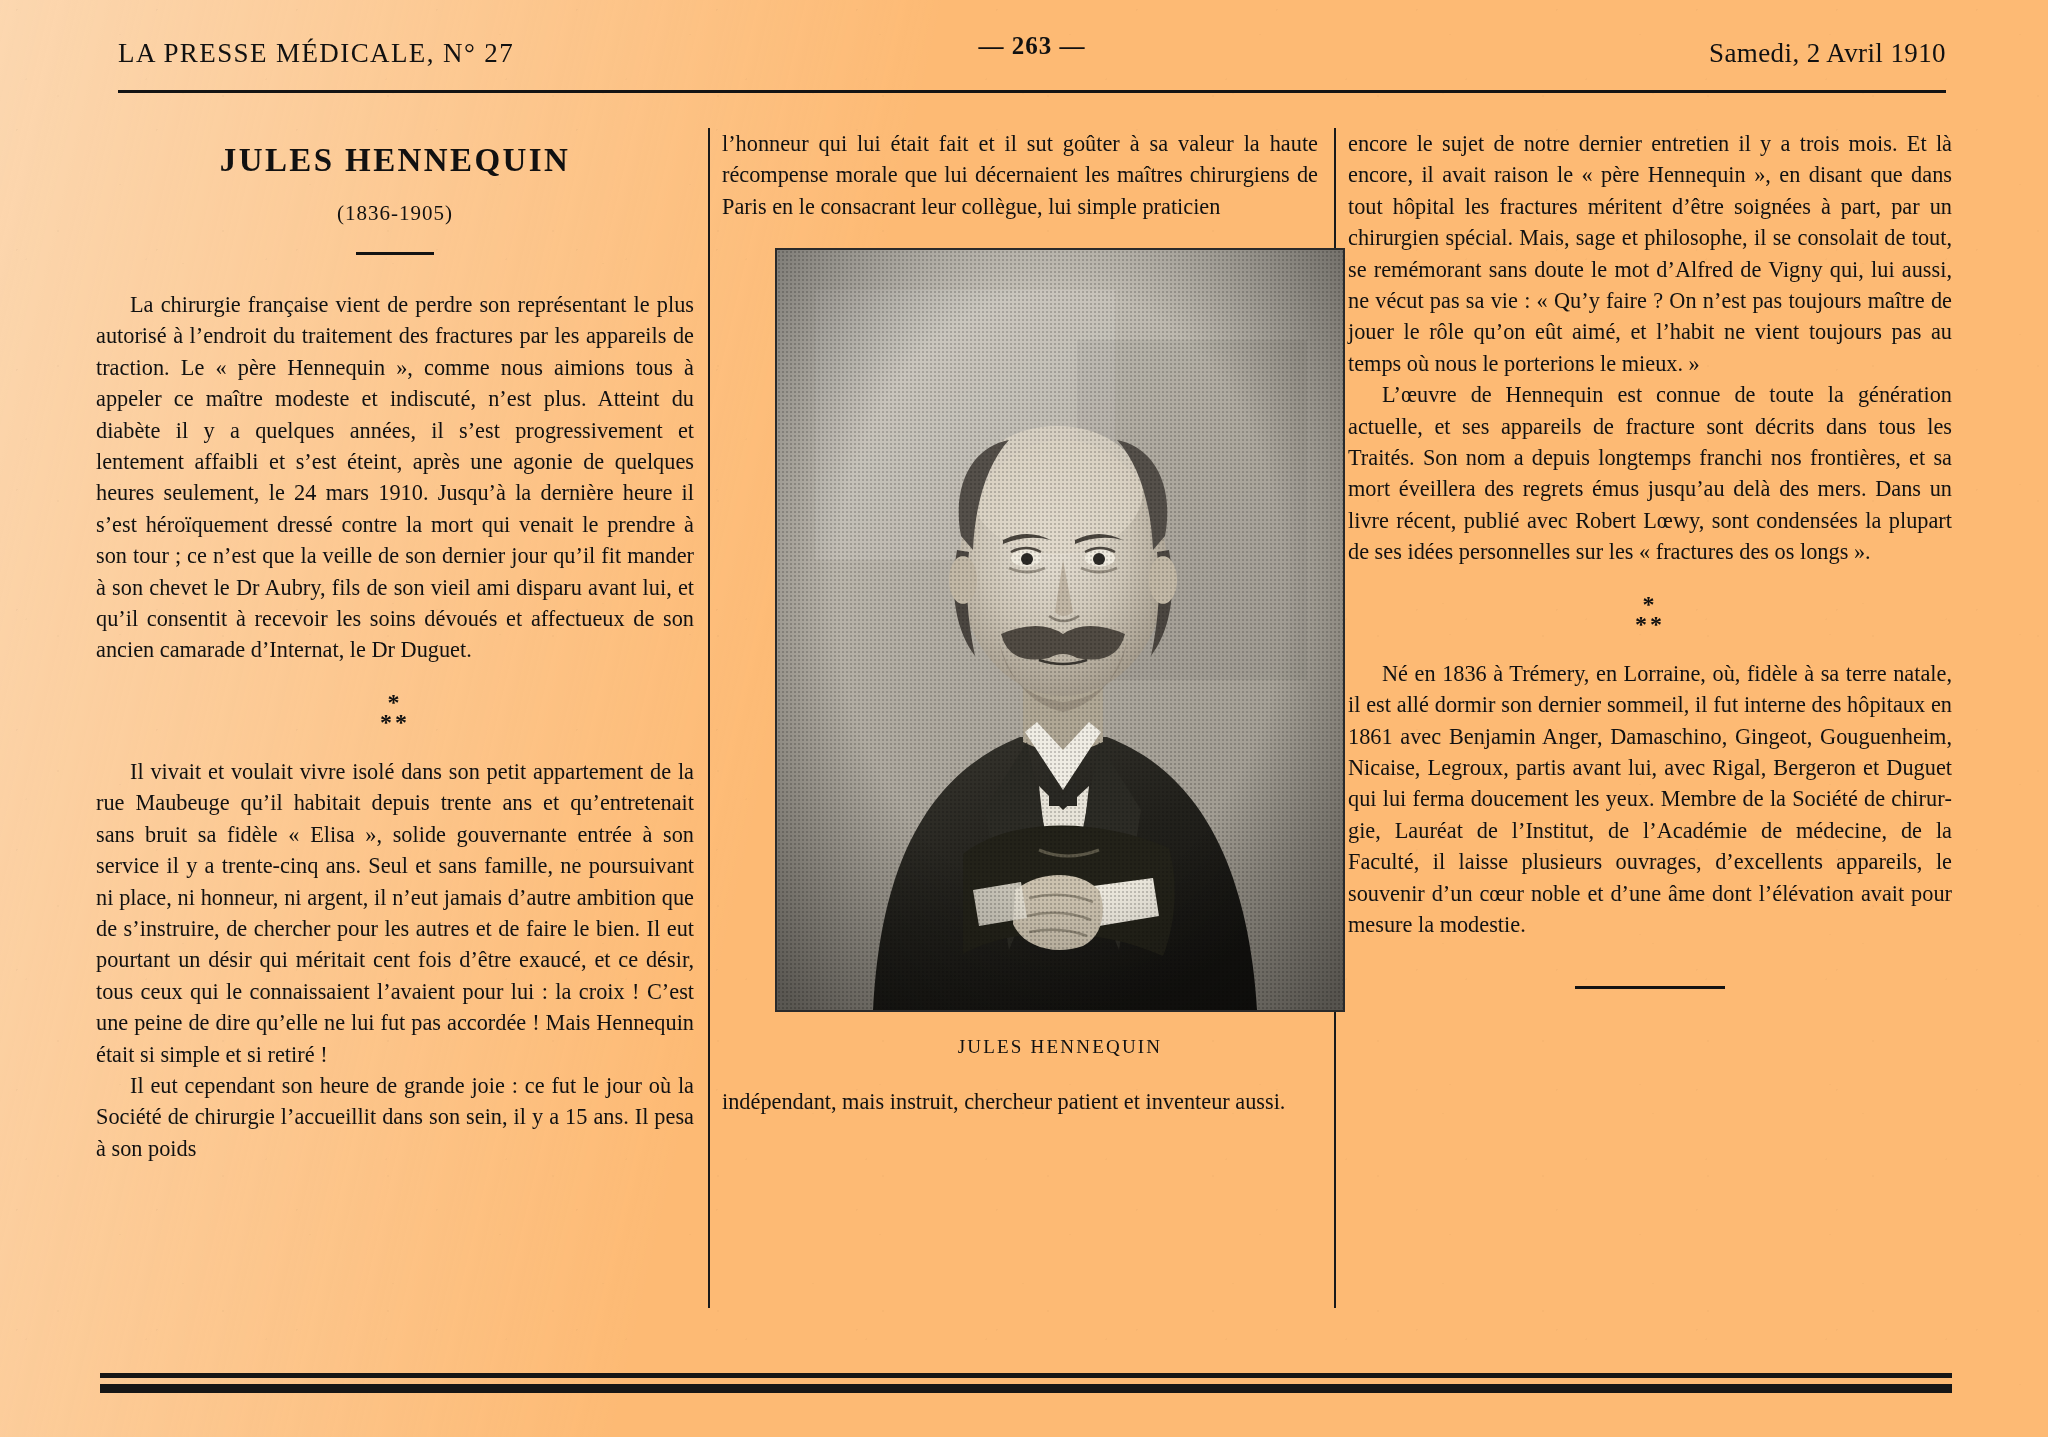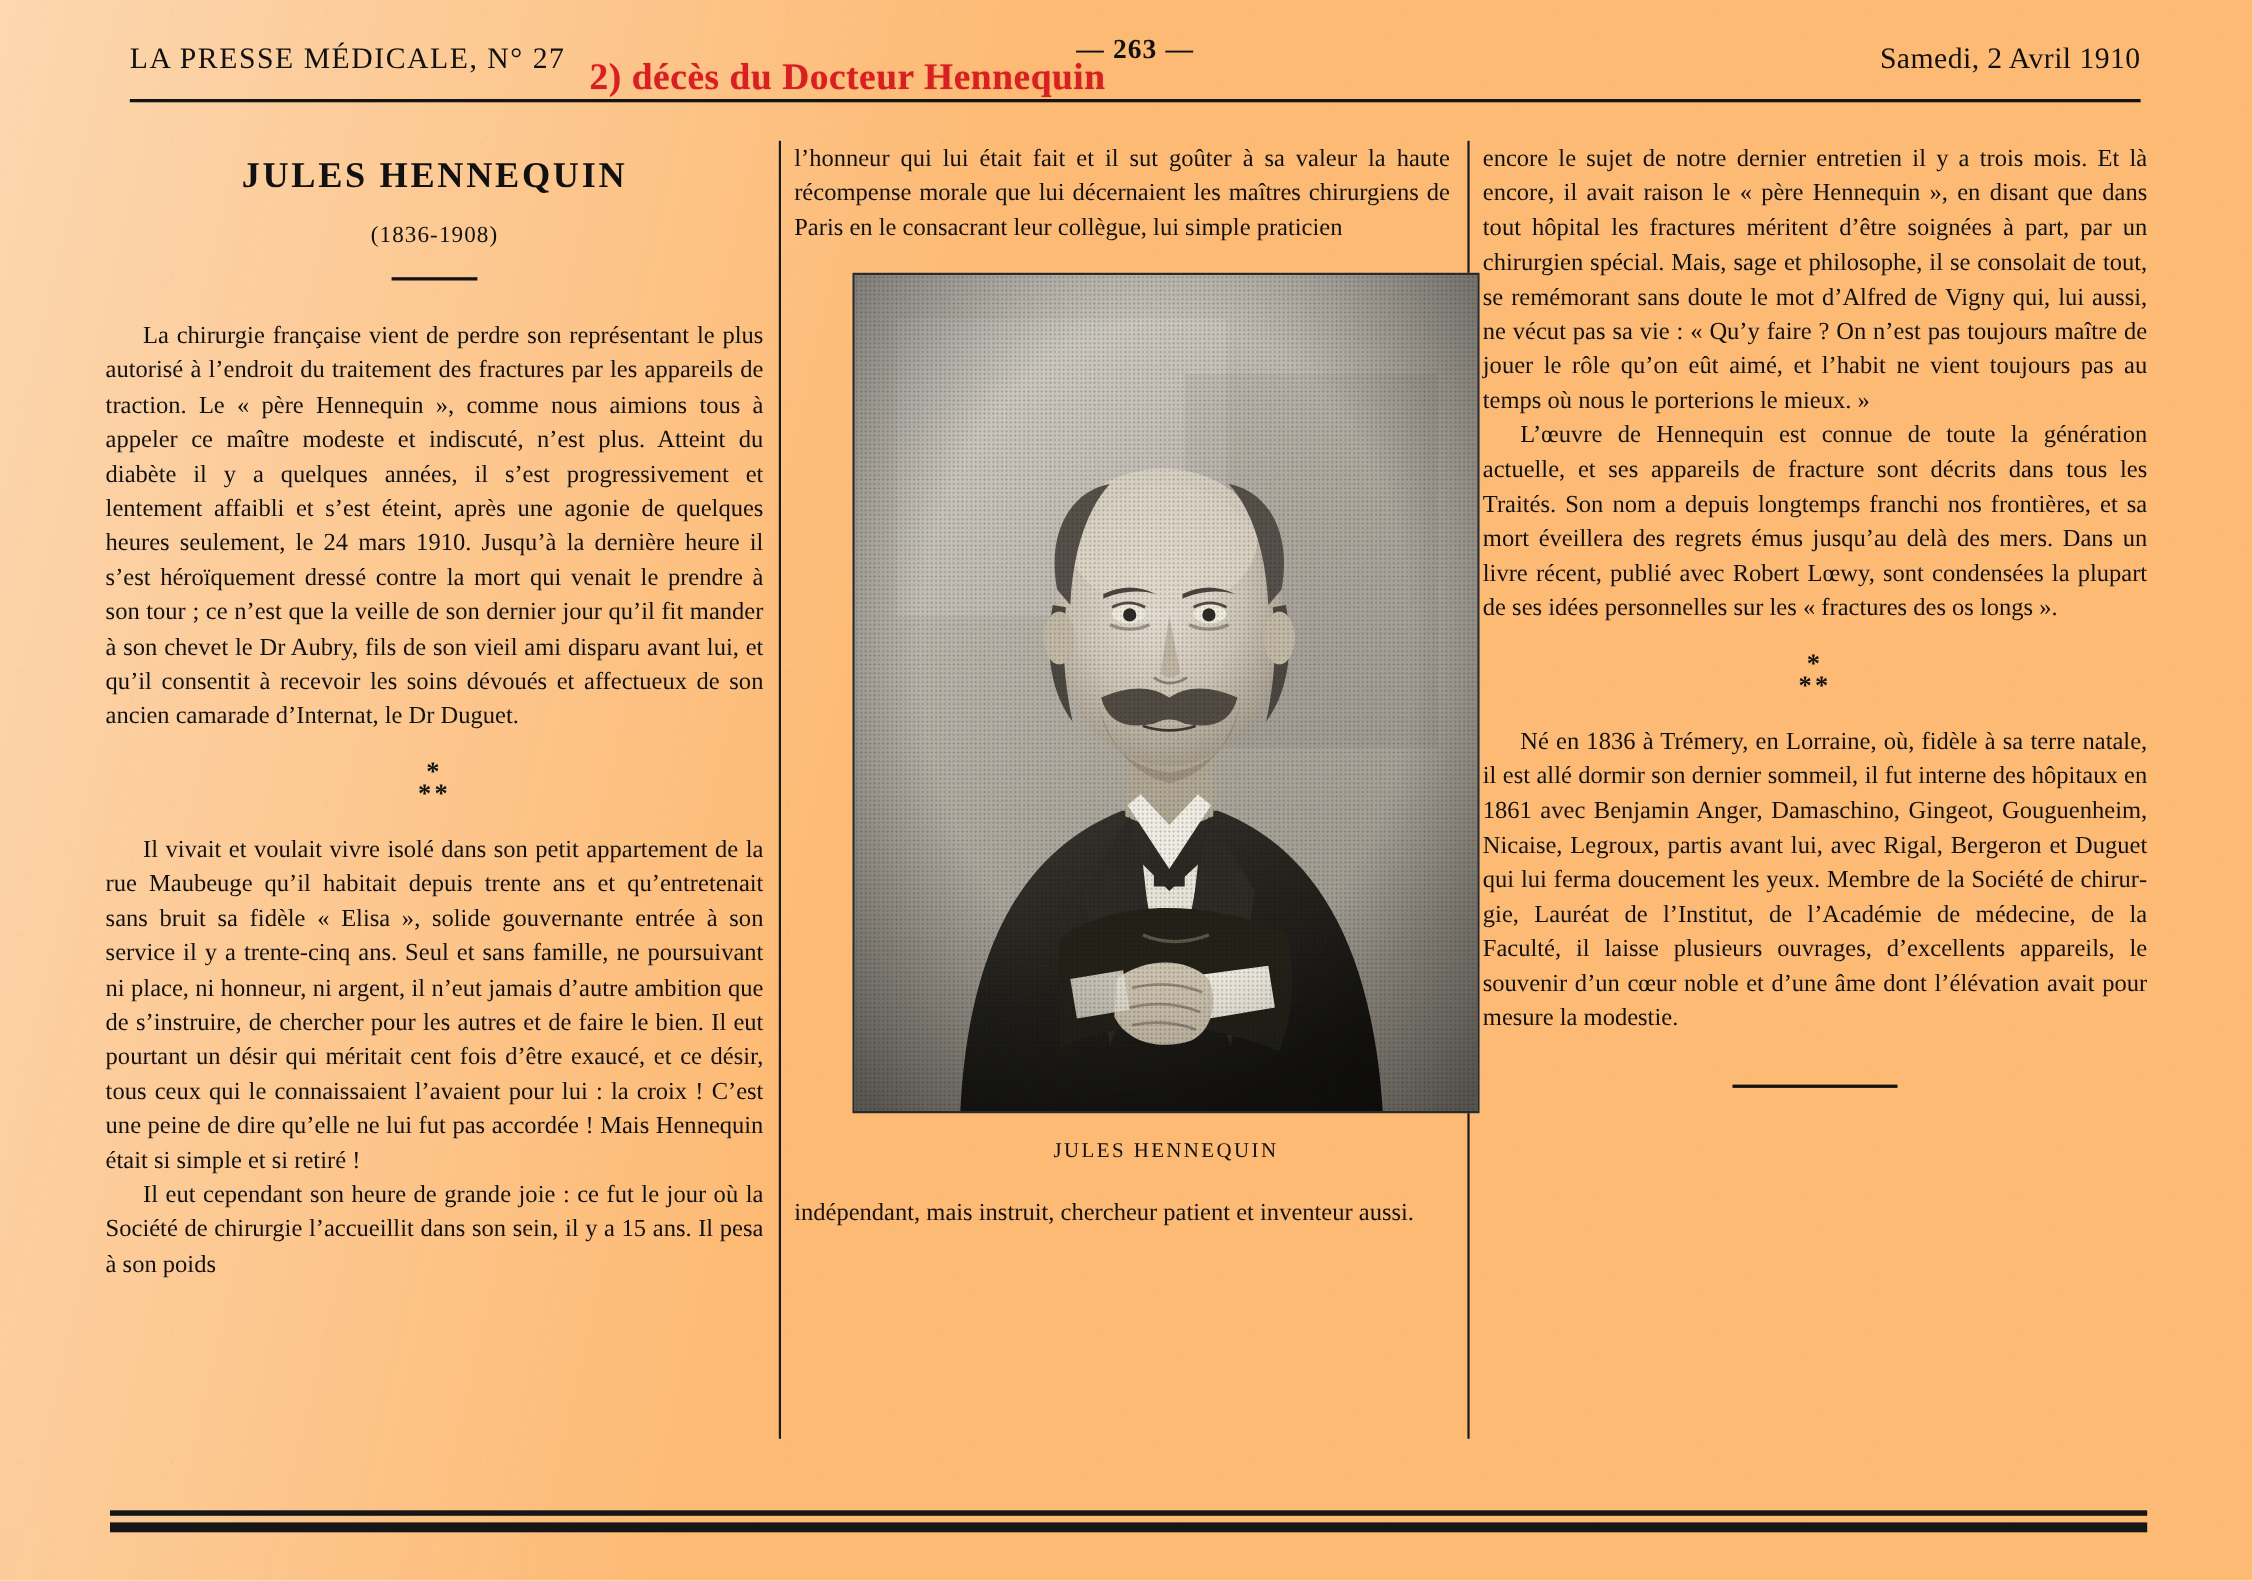--- a/index.html
+++ b/index.html
@@ -226,32 +226,31 @@
 
   <div id="paper-texture"></div>
 
   <div id="masthead">
     <div class="mast-left">LA PRESSE MÉDICALE, N° 27</div>
     <div class="mast-center">— 263 —</div>
     <div class="mast-right">Samedi, 2 Avril 1910</div>
   </div>
   <div id="mast-rule"></div>
 
-  <div id="red-annotation">2) décès du Docteur Hennequin</div>
 
   <div id="columns">
 
     <div class="col-rule" id="rule-a"></div>
     <div class="col-rule" id="rule-b"></div>
 
     <div class="col" id="col-1">
 
       <div class="article-title">JULES HENNEQUIN</div>
 
-      <div class="article-dates">(1836-1908)</div>
+      <div class="article-dates">(1836-1905)</div>
 
       <div class="short-rule"></div>
 
       <p class="body indent first-para">La chirurgie française vient de perdre son re­présentant le plus autorisé à l’endroit du traite­ment des fractures par les appareils de traction. Le « père Hennequin », comme nous aimions tous à appeler ce maître modeste et indiscuté, n’est plus. Atteint du diabète il y a quelques années, il s’est progressivement et lentement affaibli et s’est éteint, après une agonie de quelques heures seulement, le 24 mars 1910. Jusqu’à la der­nière heure il s’est héroïquement dressé contre la mort qui venait le prendre à son tour ; ce n’est que la veille de son dernier jour qu’il fit mander à son chevet le Dr Aubry, fils de son vieil ami disparu avant lui, et qu’il consentit à recevoir les soins dévoués et affectueux de son ancien cama­rade d’Internat, le Dr Duguet.</p>
 
       <div class="asterism">
         <span class="top">*</span>
         <span>**</span>
       </div>
 

